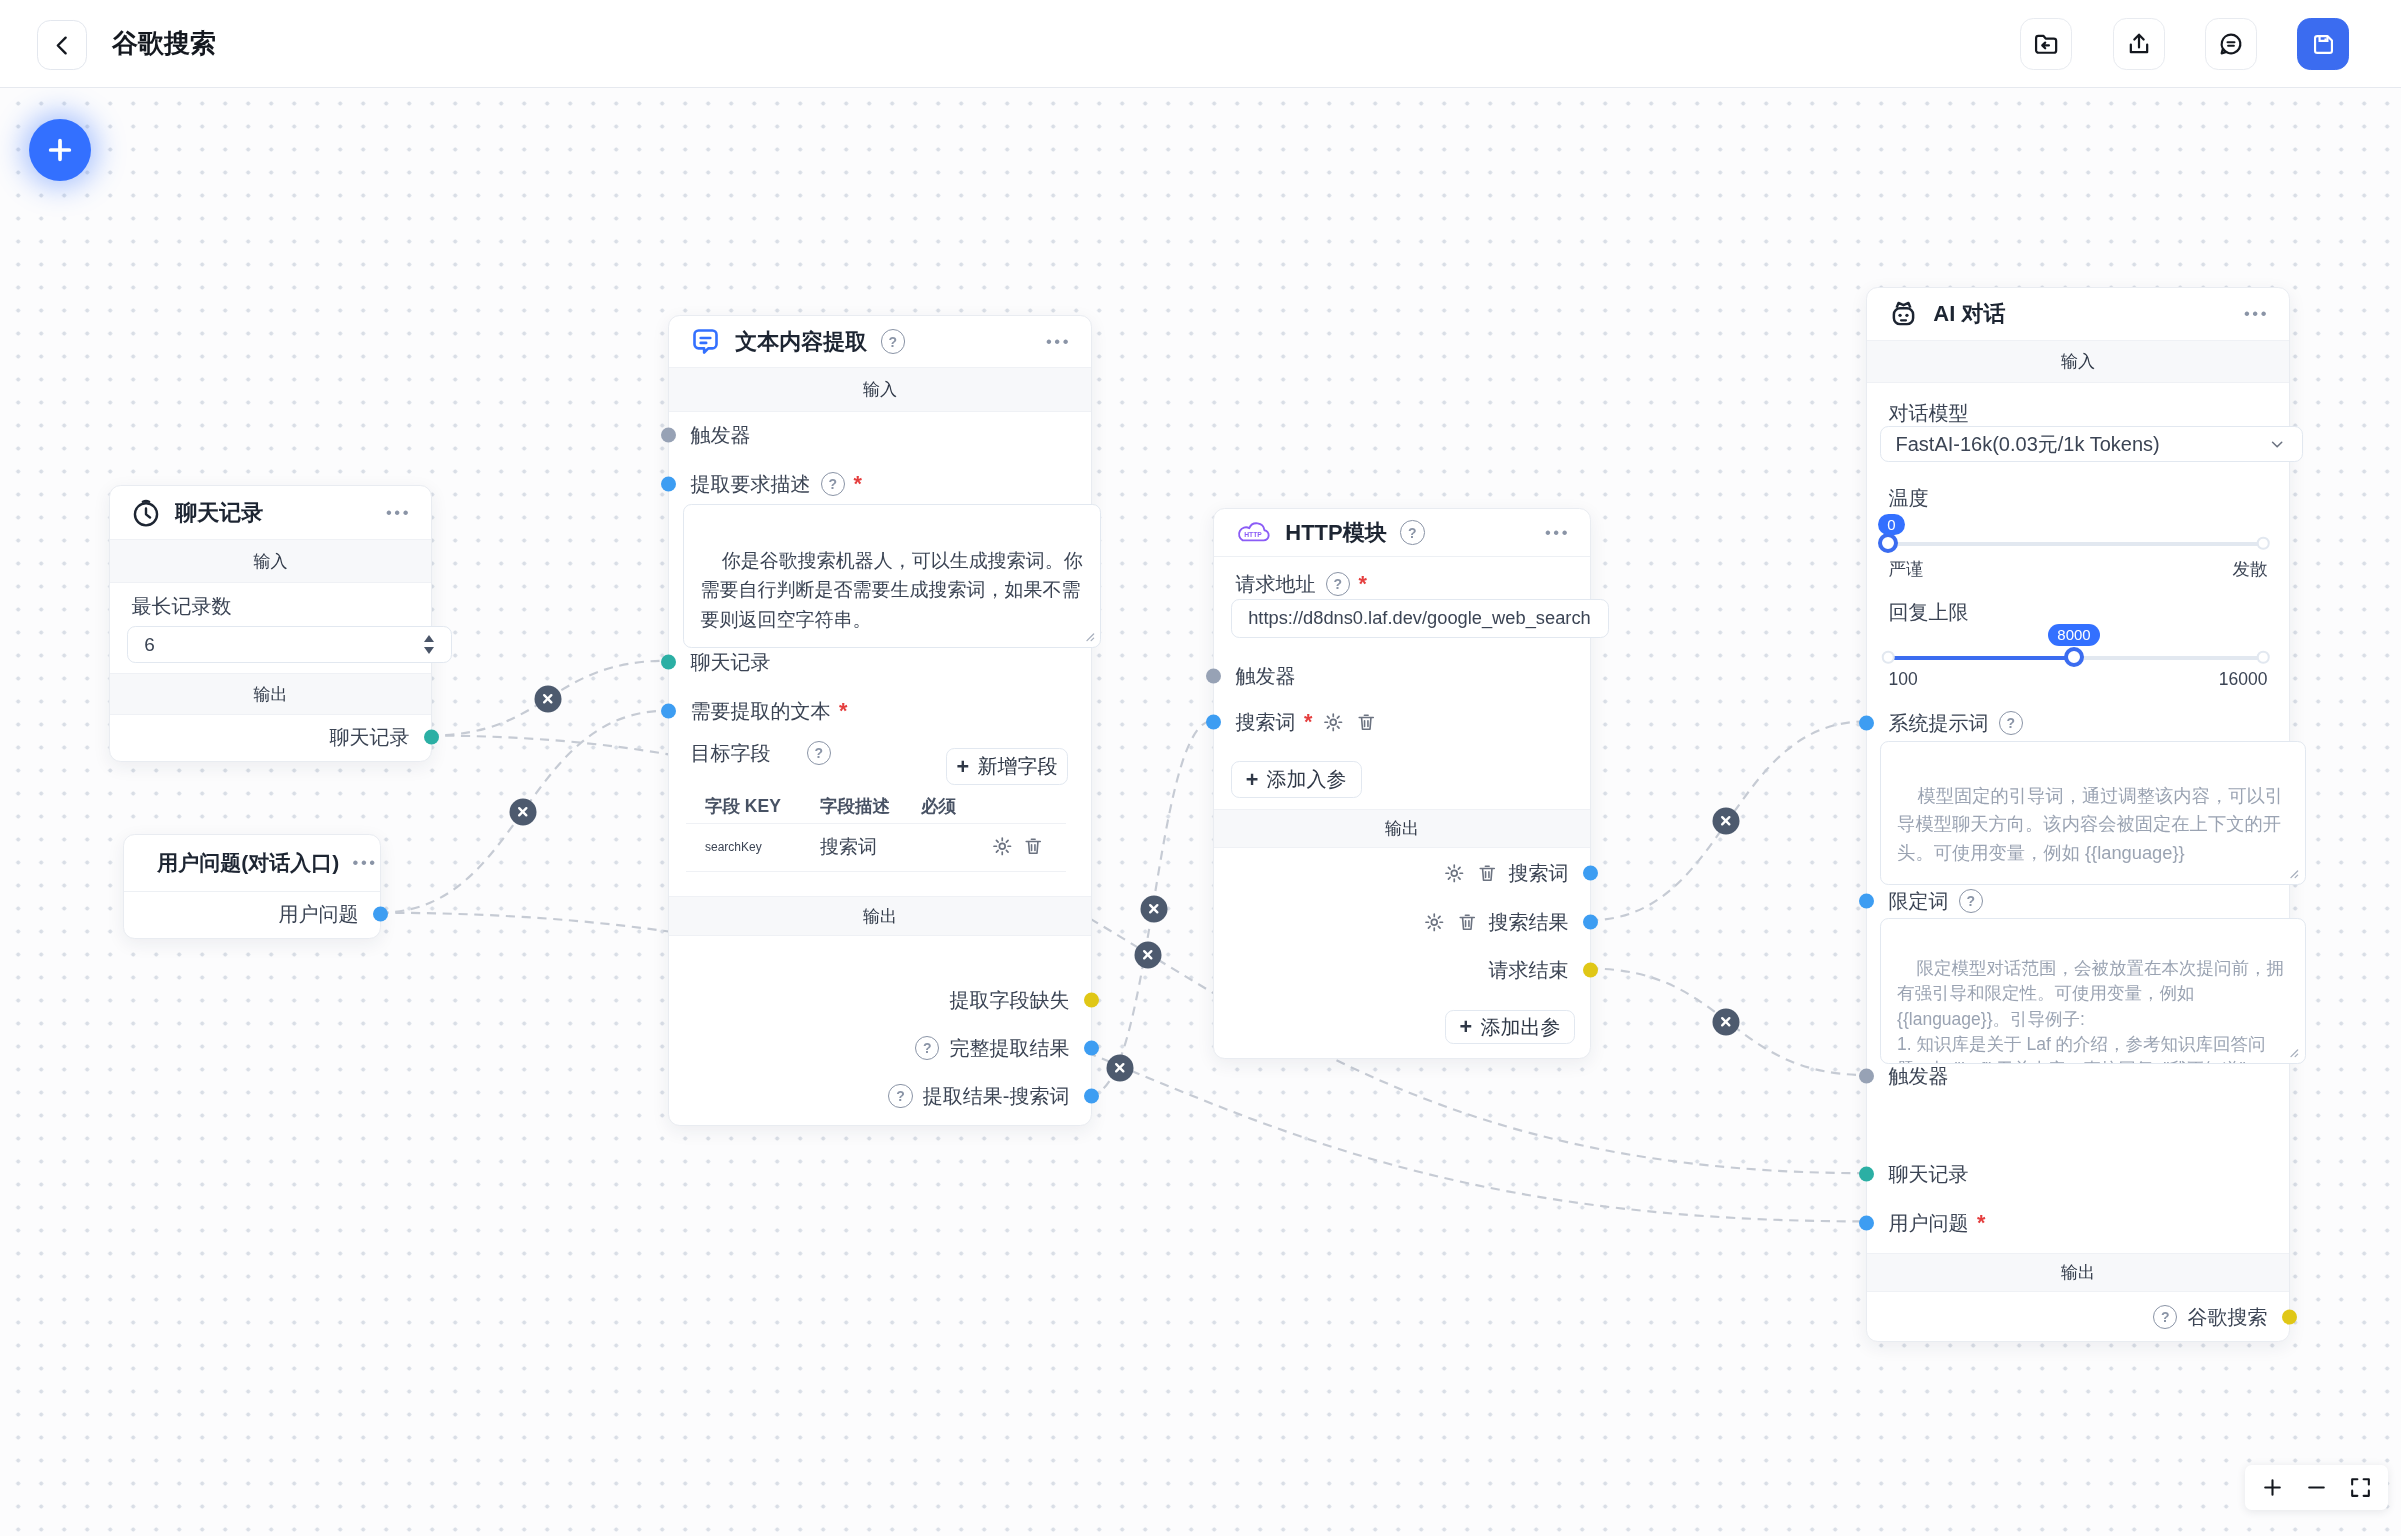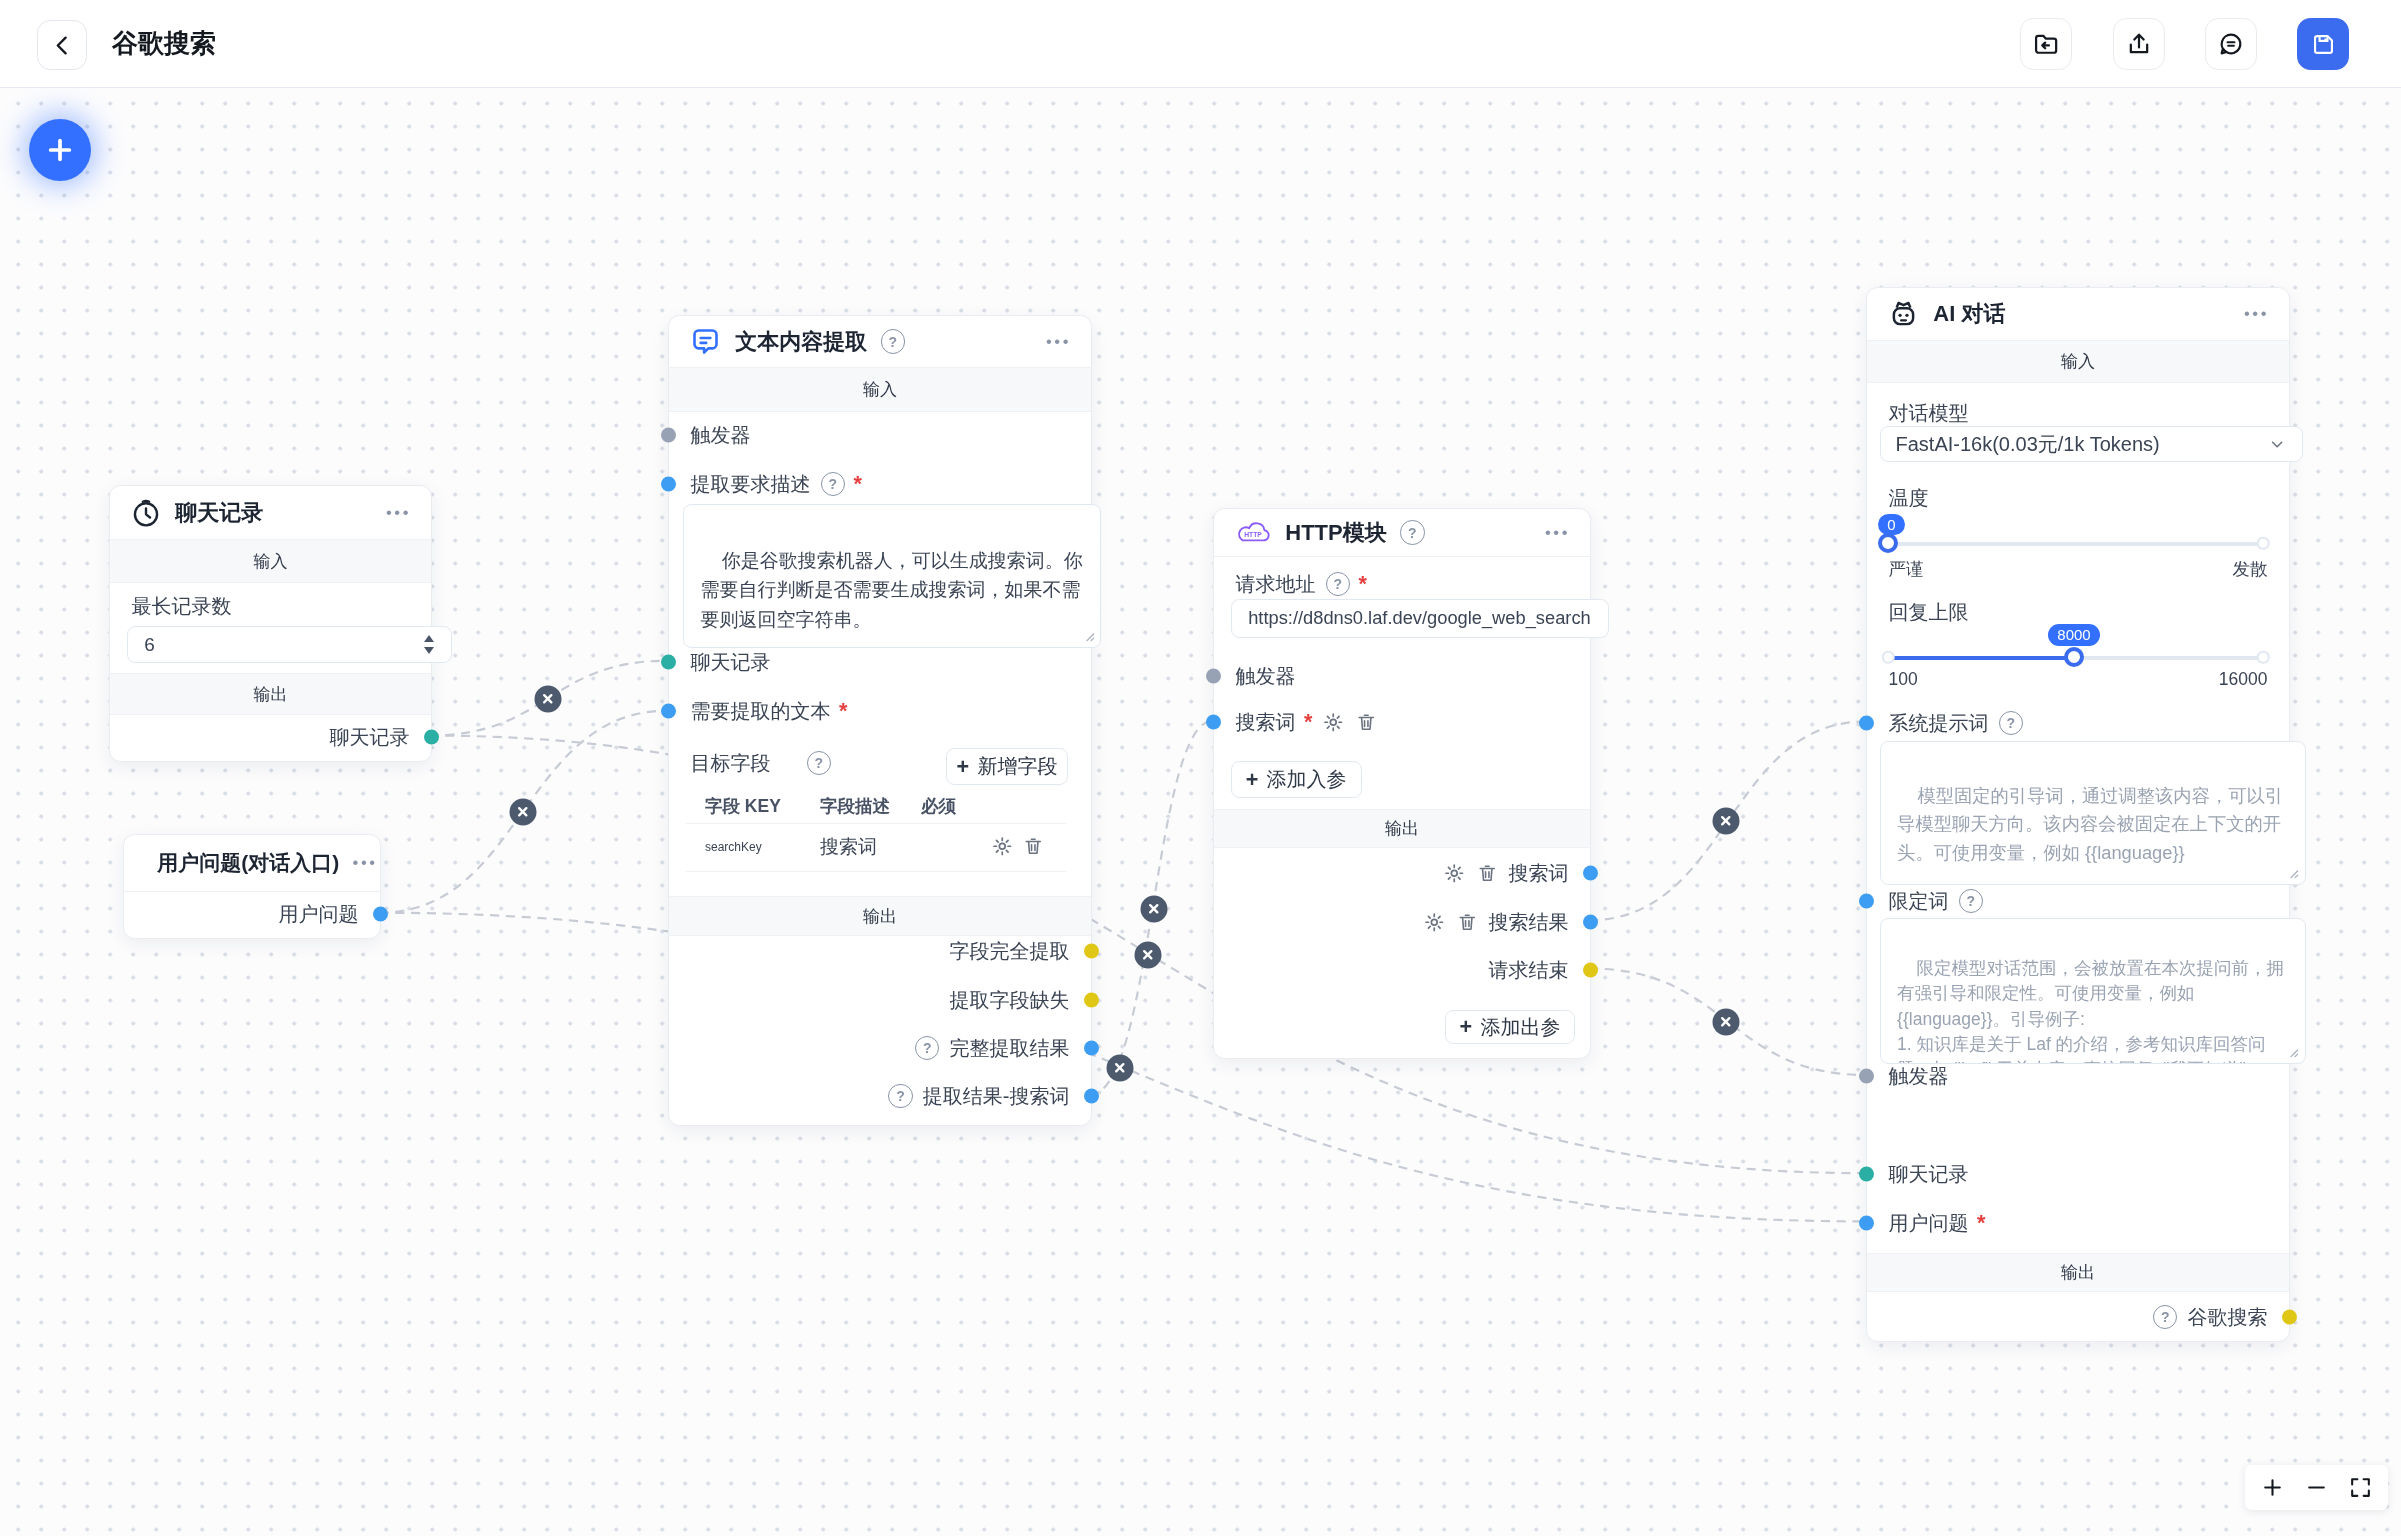--- a/index.html
+++ b/index.html
@@ -216,21 +216,21 @@
     <span class="port in p-teal"></span>
     <span class="lbl">聊天记录</span>
   </div>
 
   <div class="row" style="top:374px;height:42px;">
     <span class="port in p-blue"></span>
     <span class="lbl">需要提取的文本</span>
     <span class="req">*</span>
   </div>
 
-  <div class="row" style="top:426px;height:42px;gap:36px;">
+  <div class="row" style="top:416px;height:42px;gap:36px;">
     <span class="lbl">目标字段</span>
     <span class="help-circle">?</span>
   </div>
   <div class="btn-outline" style="left:277px;top:432px;width:120px;height:35px;">
     <span class="plus-glyph">+</span>
     <span>新增字段</span>
   </div>
 
   <div class="row" style="top:476px;height:28px;">
     <span class="tcolhead" style="position:absolute;left:36px;">字段 KEY</span>
@@ -250,24 +250,20 @@
     <span class="mini-icon" style="position:absolute;left:353px;">
       <svg width="22.5" height="22.5" viewBox="0 0 24 24">
           <path d="M4.5 7h15M10 4.5h4M7 7l1 12.5h8L17 7M10.2 10.5v6M13.8 10.5v6" fill="none" stroke="#6B7280" stroke-width="1.7" stroke-linecap="round" stroke-linejoin="round"></path>
         </svg>
     </span>
   </div>
   <div style="position:absolute;left:16.6px;right:25px;top:555px;border-top:1.7px solid #EFF1F5;"></div>
 
   <div class="secbar" style="top:580px;height:38px;">输出</div>
 
-  <div class="row right" style="top:614px;height:42px;">
-    <span class="lbl">字段完全提取</span>
-    <span class="port out p-yellow"></span>
-  </div>
   <div class="row right" style="top:663px;height:42px;">
     <span class="lbl">提取字段缺失</span>
     <span class="port out p-yellow"></span>
   </div>
   <div class="row right" style="top:711px;height:42px;">
     <span class="help-circle">?</span>
     <span class="lbl">完整提取结果</span>
     <span class="port out p-blue"></span>
   </div>
   <div class="row right" style="top:759px;height:42px;">

